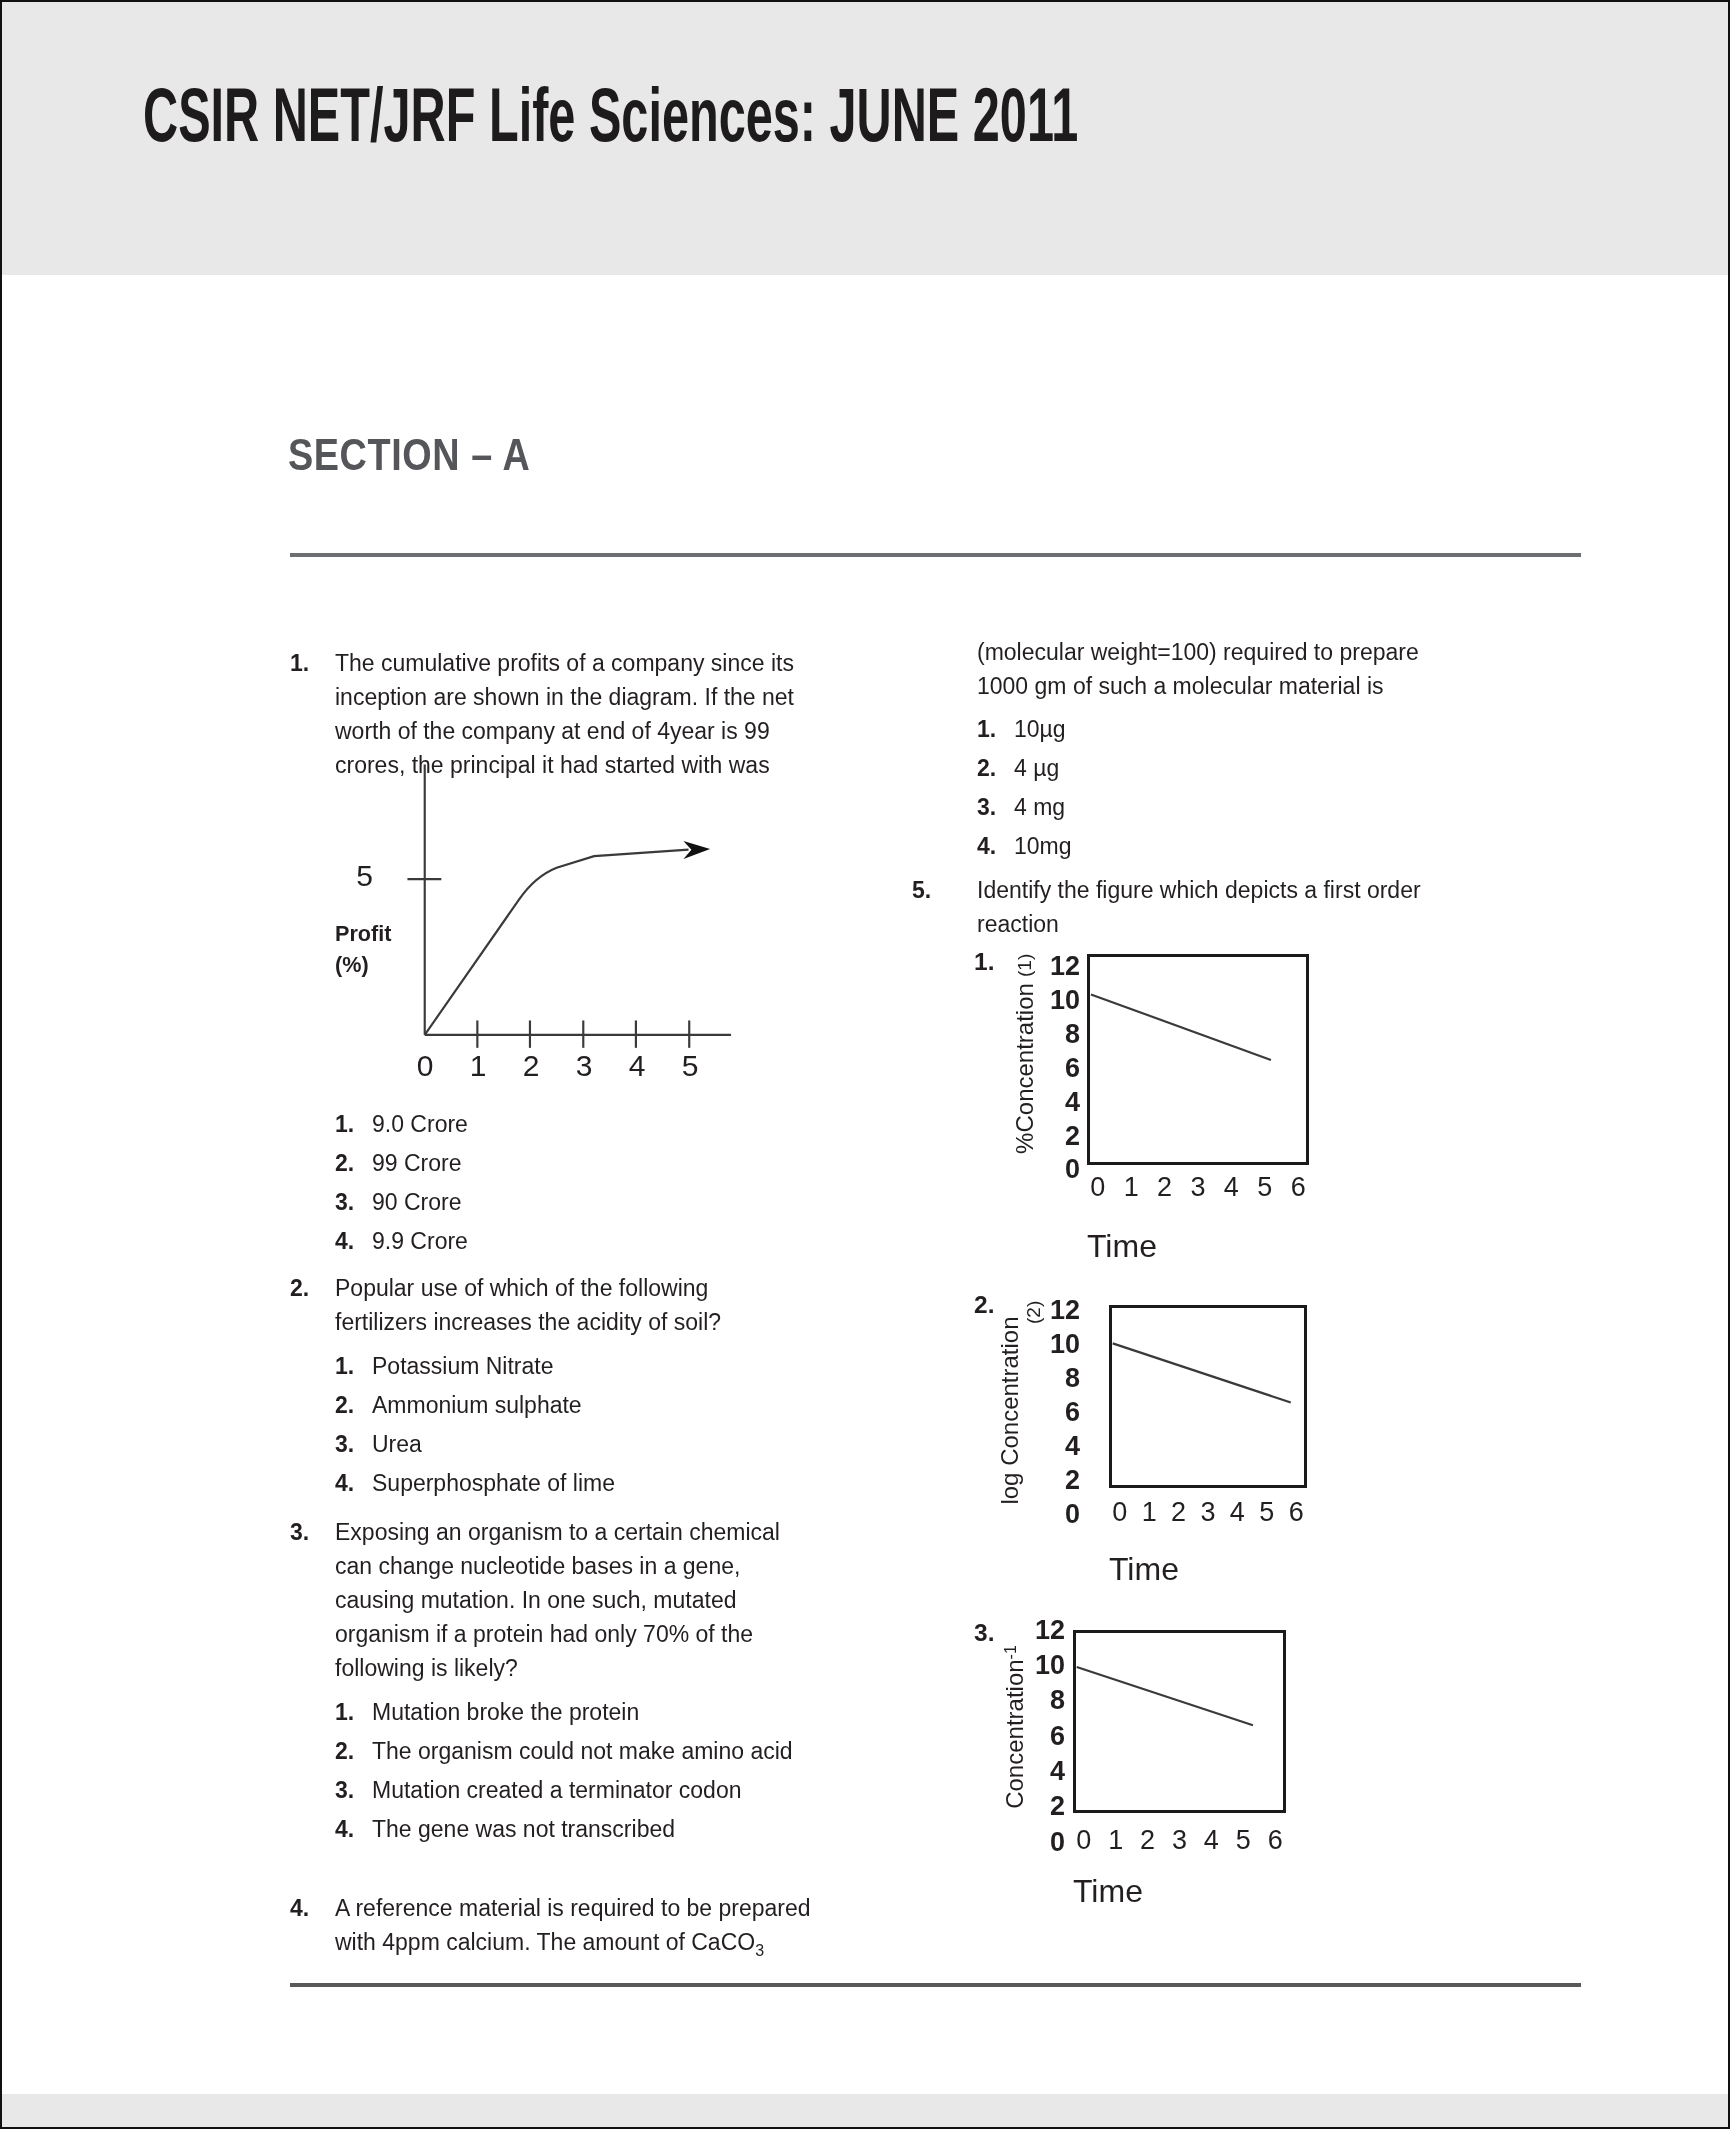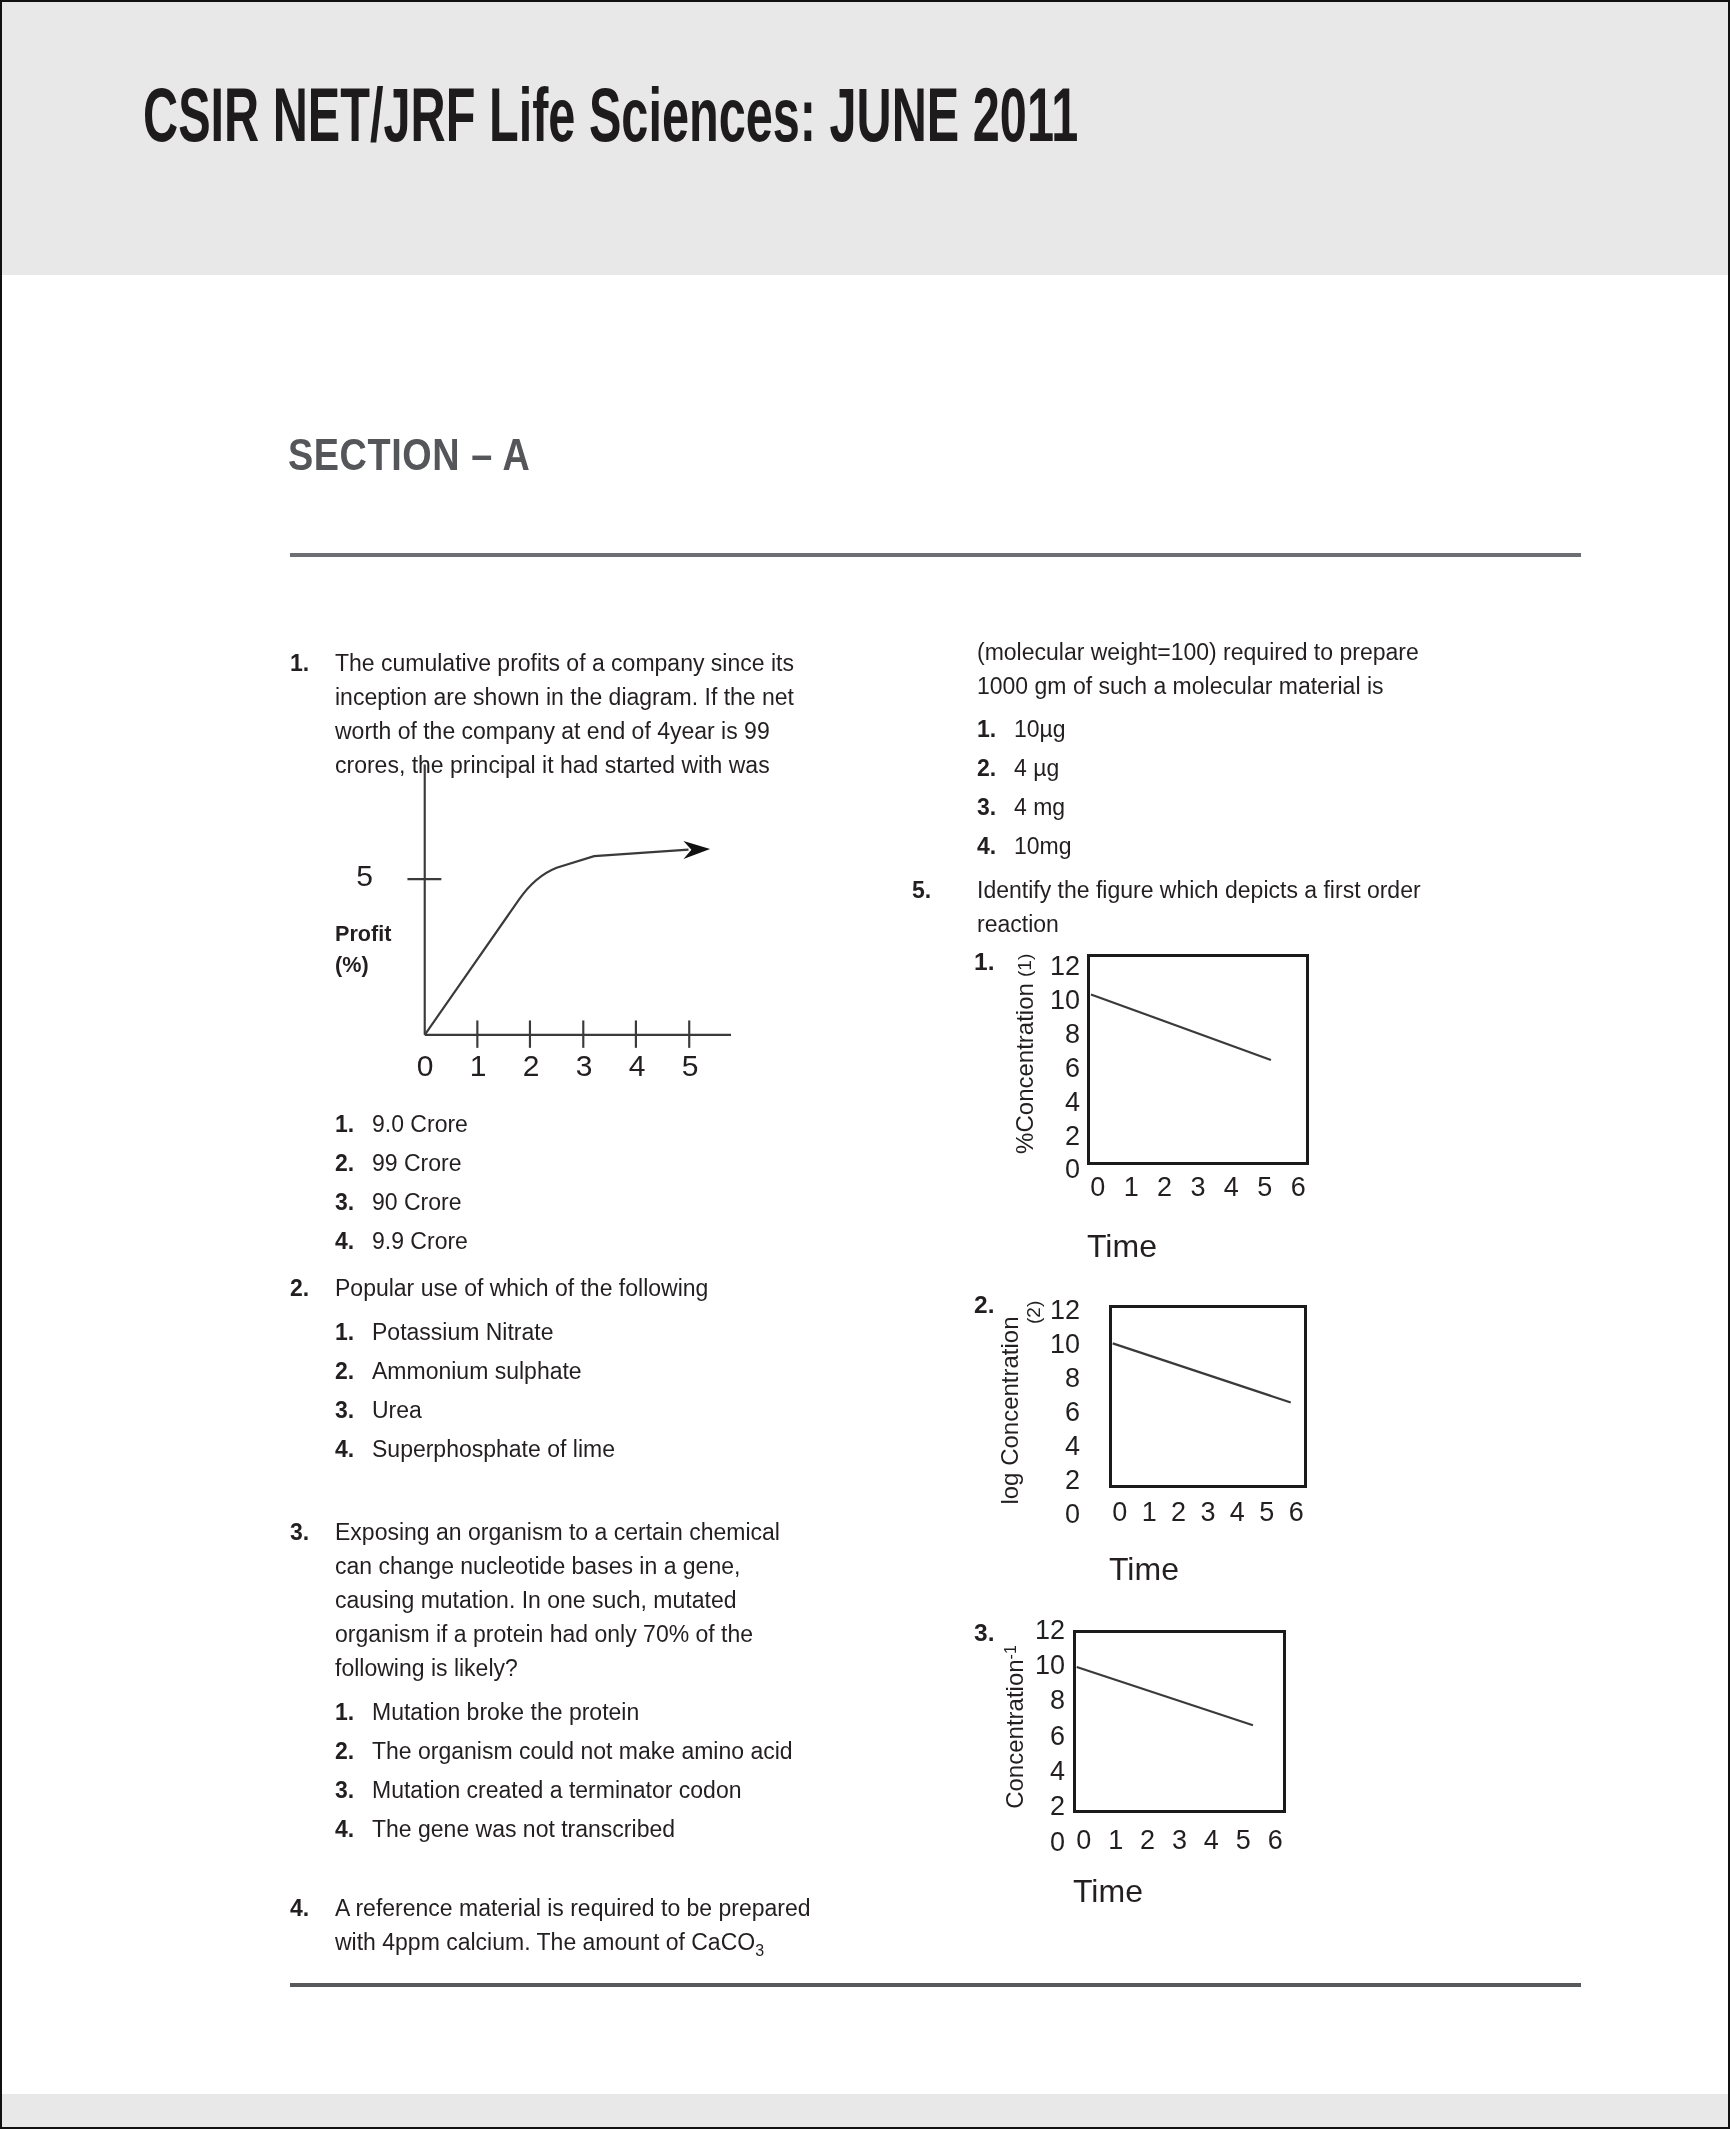--- a/index.html
+++ b/index.html
@@ -23,21 +23,21 @@
   .opt .n{width:37px;font-weight:700;flex:none;}
   .opt .t{white-space:nowrap;}
   sub.cc{font-size:16px;vertical-align:-5.8px;}
   sup.cc{font-size:16px;vertical-align:7.2px;}
   
   .fignum{position:absolute;font-size:24.5px;font-weight:700;}
   .vlabel{position:absolute;transform:rotate(-90deg);transform-origin:left top;
           text-align:center;font-size:24px;white-space:nowrap;}
   .vtag{position:absolute;transform:rotate(-90deg);transform-origin:left top;
         font-size:19px;white-space:nowrap;}
-  .ytick{position:absolute;font-size:27px;text-align:right;height:34px;line-height:34px;}
+  .ytick{position:absolute;font-size:27px;text-align:right;height:34px;line-height:34px;font-weight:bold;}
   .plotbox{position:absolute;border:3.6px solid #1b1b1b;box-sizing:border-box;background:#fff;}
   .xrow{position:absolute;display:flex;justify-content:space-between;font-size:27px;}
   .xrow span{min-width:21.6px;text-align:center;}
   .timelbl{position:absolute;text-align:left;font-size:32px;}
   .ptick{position:absolute;font-size:30px;text-align:center;width:32px;}
   .plotlabel{position:absolute;font-size:21.6px;font-weight:700;line-height:30px;margin-top:19px;}
   .footer-text{position:absolute;left:288px;top:1999px;width:1291px;text-align:center;
         font-size:30px;font-weight:700;color:#6d6e71;}
   svg{display:block;}
 </style>
@@ -100,20 +100,21 @@
     <div class="opt">
       <span class="n">4.</span>
       <span class="t">9.9 Crore</span>
       </div>
   </div>
 
   <div class="q" style="left:288px;top:1269px;width:591px;">
     <span class="qnum">2.</span>
     <div class="qtext">
       <div class="ql">Popular use of which of the following</div>
+      <div class="ql">fertilizers increases the acidity of soil?</div>
       <div class="opts">
         <div class="opt">
           <span class="n">1.</span>
           <span class="t">Potassium Nitrate</span>
           </div>
         <div class="opt">
           <span class="n">2.</span>
           <span class="t">Ammonium sulphate</span>
           </div>
         <div class="opt">

